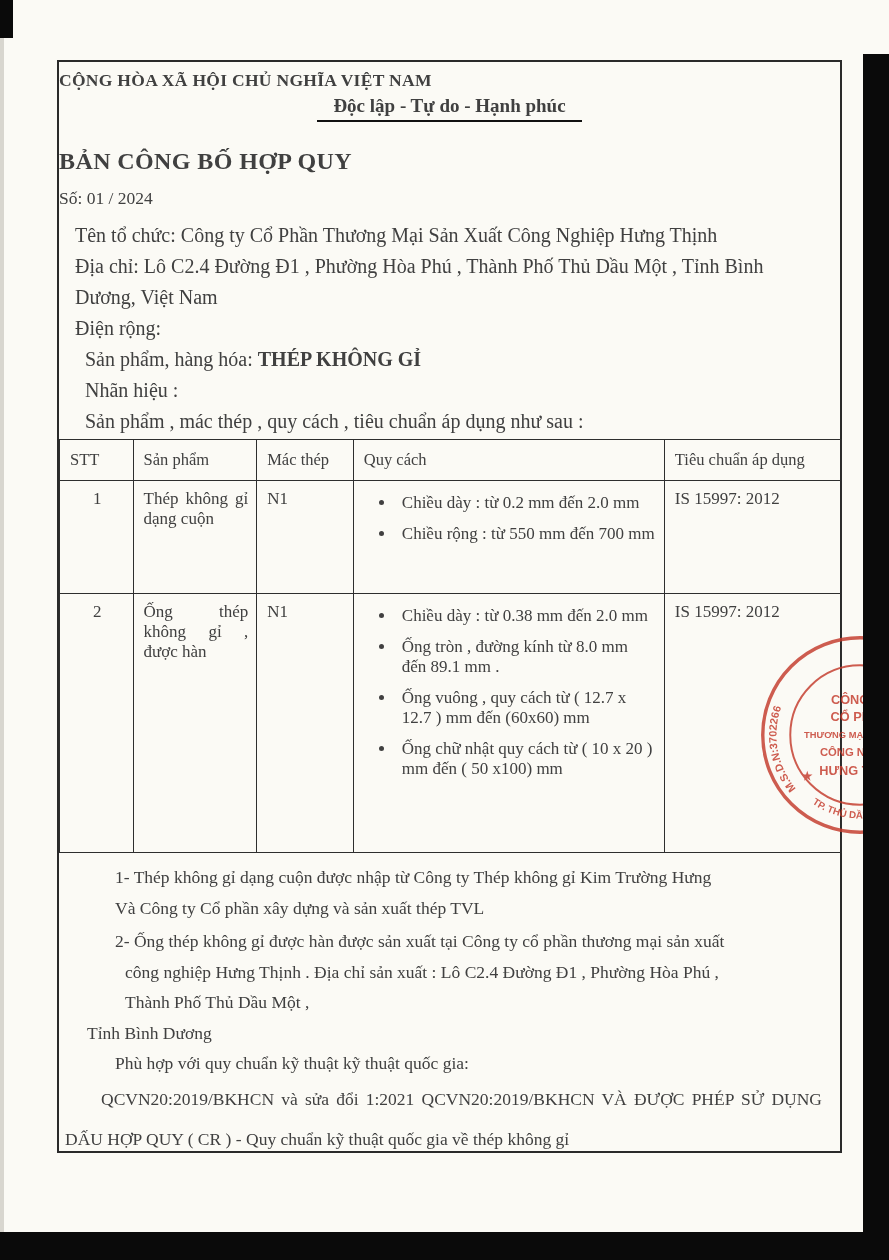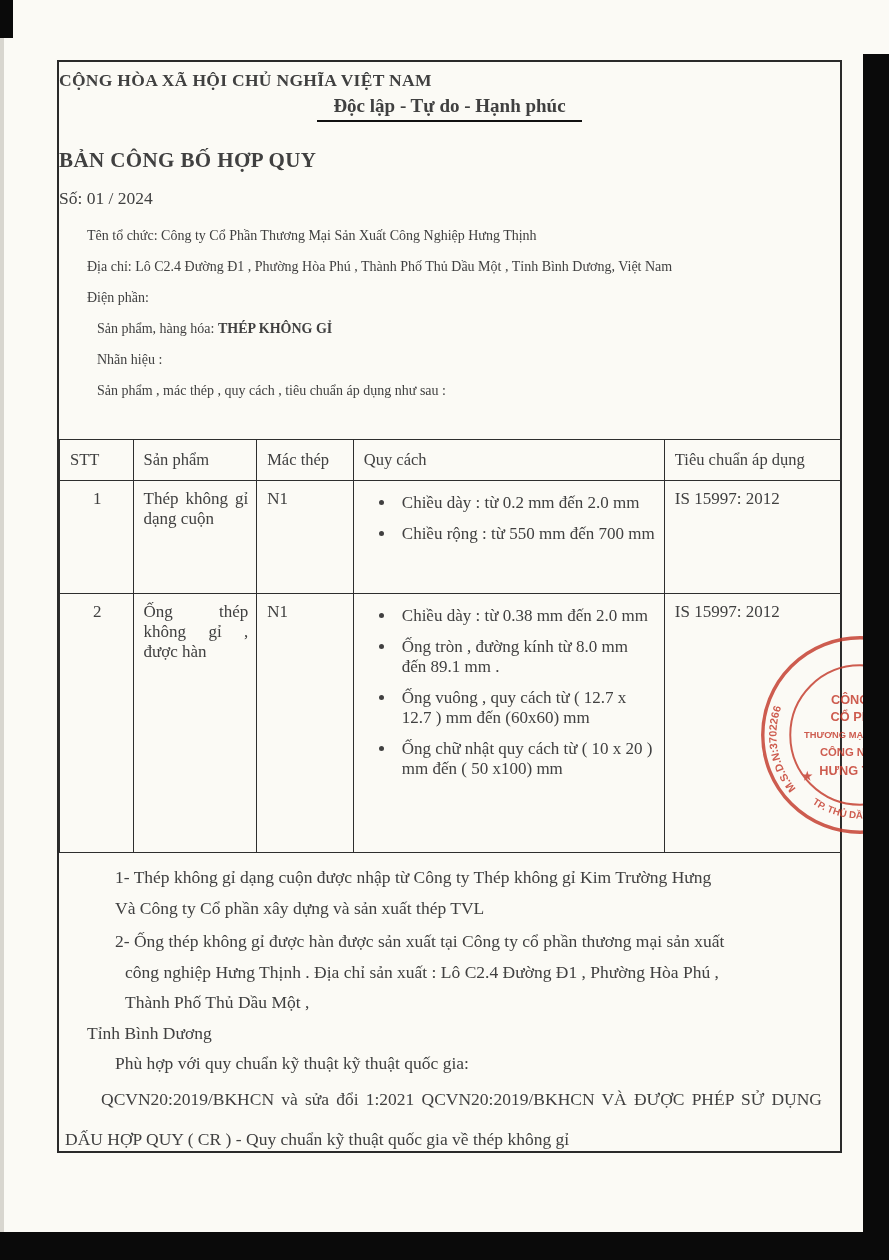--- a/index.html
+++ b/index.html
@@ -18,24 +18,24 @@
   .scan-black-right{position:absolute;right:0;top:54px;width:26px;height:1206px;background:#0a0a0a;z-index:6;}
   .scan-black-bottom{position:absolute;left:0;top:1232px;width:889px;height:28px;background:#0a0a0a;z-index:6;}
 
   .frame{
     position:absolute;left:57px;top:60px;width:781px;height:1089px;
     border:2px solid #2a2a2a;
   }
   .nat-title{position:absolute;top:8px;left:0;width:100%;font-weight:bold;font-size:17.5px;letter-spacing:.3px;}
   .motto-wrap{position:absolute;top:33px;left:0;width:100%;text-align:center;}
   .motto{display:inline-block;font-weight:bold;font-size:19px;border-bottom:2px solid #111;padding:0 16px 3px 16px;}
-  .doc-title{position:absolute;top:86px;left:0;width:100%;font-weight:bold;font-size:21px;letter-spacing:.4px;}
+  .doc-title{position:absolute;top:86px;left:0;width:100%;font-weight:bold;font-size:24px;letter-spacing:.4px;}
   .doc-number{position:absolute;top:126px;left:0;width:100%;font-size:17.5px;}
 
-  .info{position:absolute;top:158px;left:28px;width:737px;font-size:14px;line-height:31px;}
+  .info{position:absolute;top:158px;left:16px;width:737px;font-size:20px;line-height:31px;}
   .info .indented{margin-left:10px;}
   .bold{font-weight:bold;}
 
   table.spec{
     position:absolute;left:0;top:377px;
     width:783px;border-collapse:collapse;
     font-size:17px;
   }
   table.spec th, table.spec td{
     border:1.6px solid #2e2e2e;
@@ -86,21 +86,21 @@
     <div class="motto-wrap">
       <span class="motto">Độc lập - Tự do - Hạnh phúc</span>
     </div>
 
     <div class="doc-title">BẢN CÔNG BỐ HỢP QUY</div>
     <div class="doc-number">Số: 01 / 2024</div>
 
     <div class="info">
       <div>Tên tổ chức: Công ty Cổ Phần Thương Mại Sản Xuất Công Nghiệp Hưng Thịnh</div>
       <div>Địa chỉ: Lô C2.4 Đường Đ1 , Phường Hòa Phú , Thành Phố Thủ Dầu Một , Tỉnh Bình Dương, Việt Nam</div>
-      <div>Điện phần:</div>
+      <div>Điện rộng:</div>
       <div class="indented">
         <span>Sản phẩm, hàng hóa:</span>
         <span class="bold">THÉP KHÔNG GỈ</span>
       </div>
       <div class="indented">Nhãn hiệu :</div>
       <div class="indented">Sản phẩm , mác thép , quy cách , tiêu chuẩn áp dụng như sau :</div>
     </div>
 
     <table class="spec">
       <tbody>

